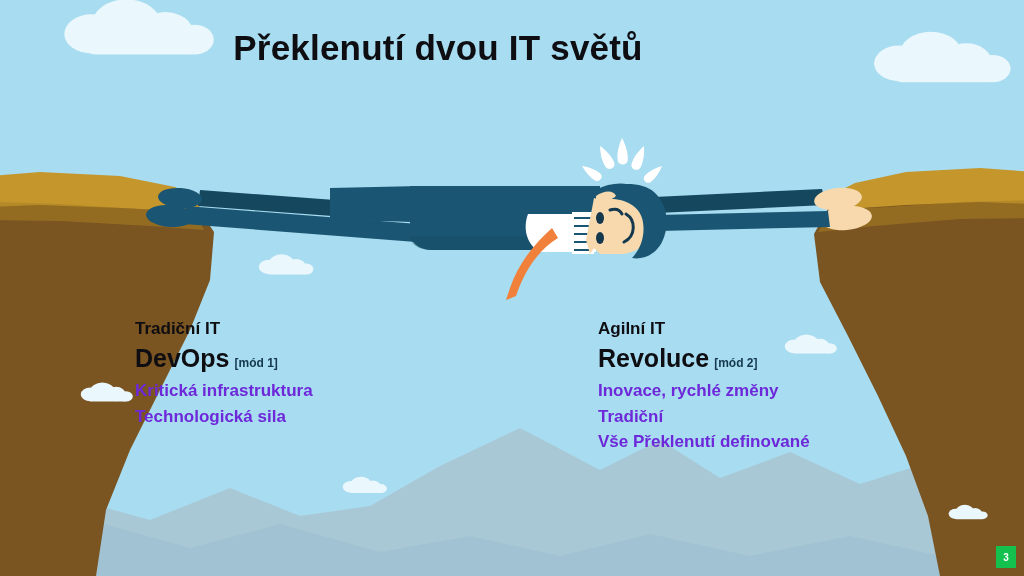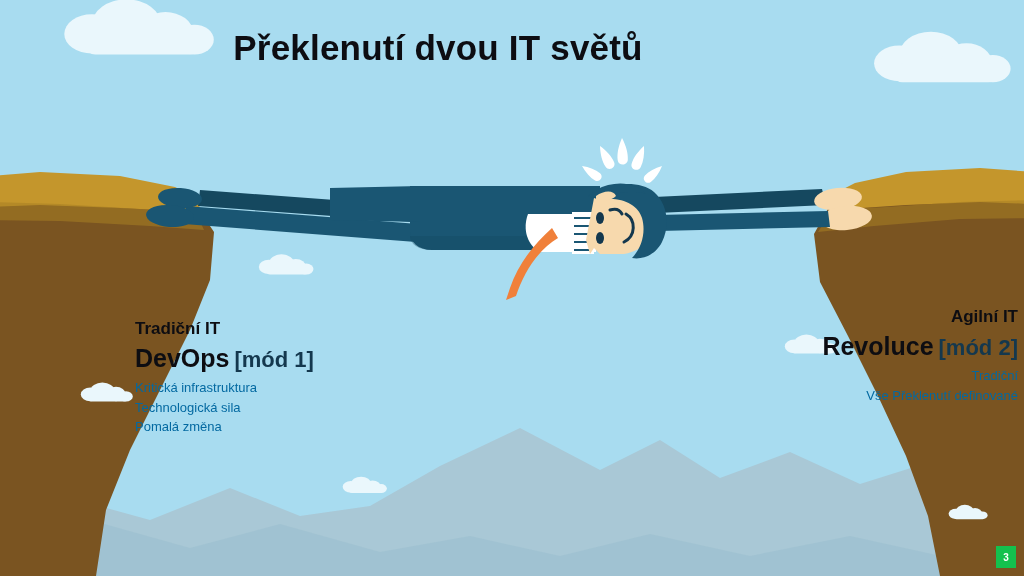--- a/index.html
+++ b/index.html
@@ -36,53 +36,53 @@
     letter-spacing: 0.2px;
     line-height: 1.15;
     z-index: 40;
   }
   
   .col {
     position: absolute;
     z-index: 40;
   }
   .col.left  { left: 135px; top: 318px; width: 420px; }
-  .col.right { left: 598px; top: 306px; width: 420px; text-align: right; }
+  .col.right { left: 598px; top: 318px; width: 420px; }
 
   .col .head1 {
     font-size: 17px;
     font-weight: bold;
     color: #0d0d12;
     line-height: 1.28;
     white-space: nowrap;
   }
   .col .head2 {
     font-size: 25px;
     font-weight: bold;
     color: #0d0d12;
     line-height: 1.28;
     white-space: nowrap;
     margin-top: 2px;
   }
   .col .head2 .mode {
-    font-size: 22px;
+    font-size: 12px;
     font-weight: bold;
     color: #14384e;
     margin-left: 5px;
     letter-spacing: 0;
   }
   .col ul {
     list-style: none;
     margin: 4px 0 0 0;
     padding: 0;
   }
   .col ul li {
-    font-size: 13px;
-    font-weight: normal;
-    color: #0369a1;
+    font-size: 17px;
+    font-weight: bold;
+    color: #6d28d9;
     line-height: 1.52;
     white-space: nowrap;
   }
   
   .slide-num {
     position: absolute;
     right: 8px;
     bottom: 8px;
     width: 20px;
     height: 22px;
@@ -246,30 +246,30 @@
   <div class="title">Překlenutí dvou IT světů</div>
 
   <div class="col left">
     <div class="head1">Tradiční IT</div>
     <div class="head2">
       <span>DevOps</span><span class="mode">[mód 1]</span>
     </div>
     <ul>
       <li>Kritická infrastruktura</li>
       <li>Technologická sila</li>
-      <li>Pomalá změna</li>
     </ul>
   </div>
 
   <div class="col right">
     <div class="head1">Agilní IT</div>
     <div class="head2">
       <span>Revoluce</span><span class="mode">[mód 2]</span>
     </div>
     <ul>
+      <li>Inovace, rychlé změny</li>
       <li>Tradiční</li>
       <li>Vše Překlenutí definované</li>
     </ul>
   </div>
 
   <div class="slide-num">3</div>
 
 </div>
 
 </body></html>

